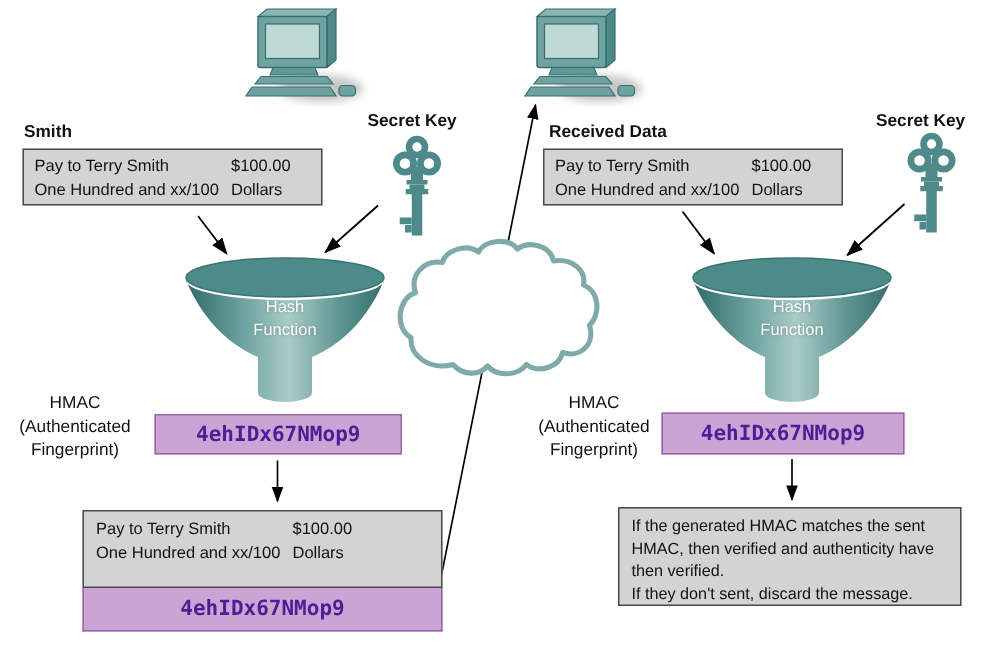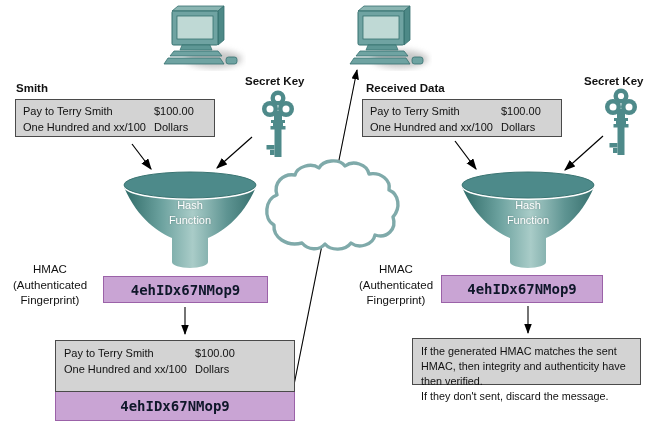--- a/index.html
+++ b/index.html
@@ -7,21 +7,21 @@
           font-family:"Liberation Sans", sans-serif;color:#111;}
   .abs{position:absolute;}
   .section-label{font-size:11.5px;font-weight:bold;color:#111;white-space:nowrap;}
   .check-box{background:#d3d3d3;border:1.5px solid #4a4a4a;box-sizing:border-box;
              font-size:11px;line-height:16px;padding:3px 0 3px 7px;}
   .check-row span{display:inline-block;}
   .c1{width:131px;}
   .hmac-caption{font-size:11.5px;line-height:15.5px;text-align:center;color:#111;}
   .hmac-box{background:#c9a4d4;border:1.5px solid #9b62a8;box-sizing:border-box;
             display:flex;align-items:center;justify-content:center;}
-  .hmac-text{font-family:"DejaVu Sans Mono", monospace;font-weight:bold;font-size:14px;color:#0f172a;}
+  .hmac-text{font-family:"DejaVu Sans Mono", monospace;font-weight:bold;font-size:14px;color:#4c1d95;}
   .combined{box-sizing:border-box;}
   .combined .gray{background:#d3d3d3;border:1.5px solid #4a4a4a;box-sizing:border-box;
                   font-size:11px;line-height:16px;padding:4px 0 0 8px;height:52px;}
   .combined .purple{background:#c9a4d4;border:1.5px solid #9b62a8;border-top:none;box-sizing:border-box;
                     height:29px;display:flex;align-items:center;justify-content:center;}
   .note-box{background:#d3d3d3;border:1.5px solid #4a4a4a;box-sizing:border-box;
             font-size:10.8px;line-height:15px;padding:5px 6px 4px 8px;}
   .hash-label{color:#ffffff;font-size:11px;line-height:15px;text-align:center;
               text-shadow:0 0 2px rgba(0,0,0,.25);}
   svg{display:block;}
@@ -204,20 +204,20 @@
   <div class="abs hmac-caption" style="left:346px;top:262px;width:100px;">
     <div>HMAC</div>
     <div>(Authenticated</div>
     <div>Fingerprint)</div>
   </div>
 
   <div class="abs hmac-box" style="left:441px;top:275px;width:162px;height:28px;">
     <span class="hmac-text">4ehIDx67NMop9</span>
   </div>
 
-  <div class="abs note-box" style="left:412px;top:338px;width:229px;height:47px;">
+  <div class="abs note-box" style="left:412px;top:338px;width:229px;height:66px;">
     <div>If the generated HMAC matches the sent</div>
-    <div>HMAC, then integrity and authenticity have</div>
+    <div>HMAC, then verified and authenticity have</div>
     <div>then verified.</div>
     <div>If they don't sent, discard the message.</div>
   </div>
 
 </div>
 
 </body></html>

